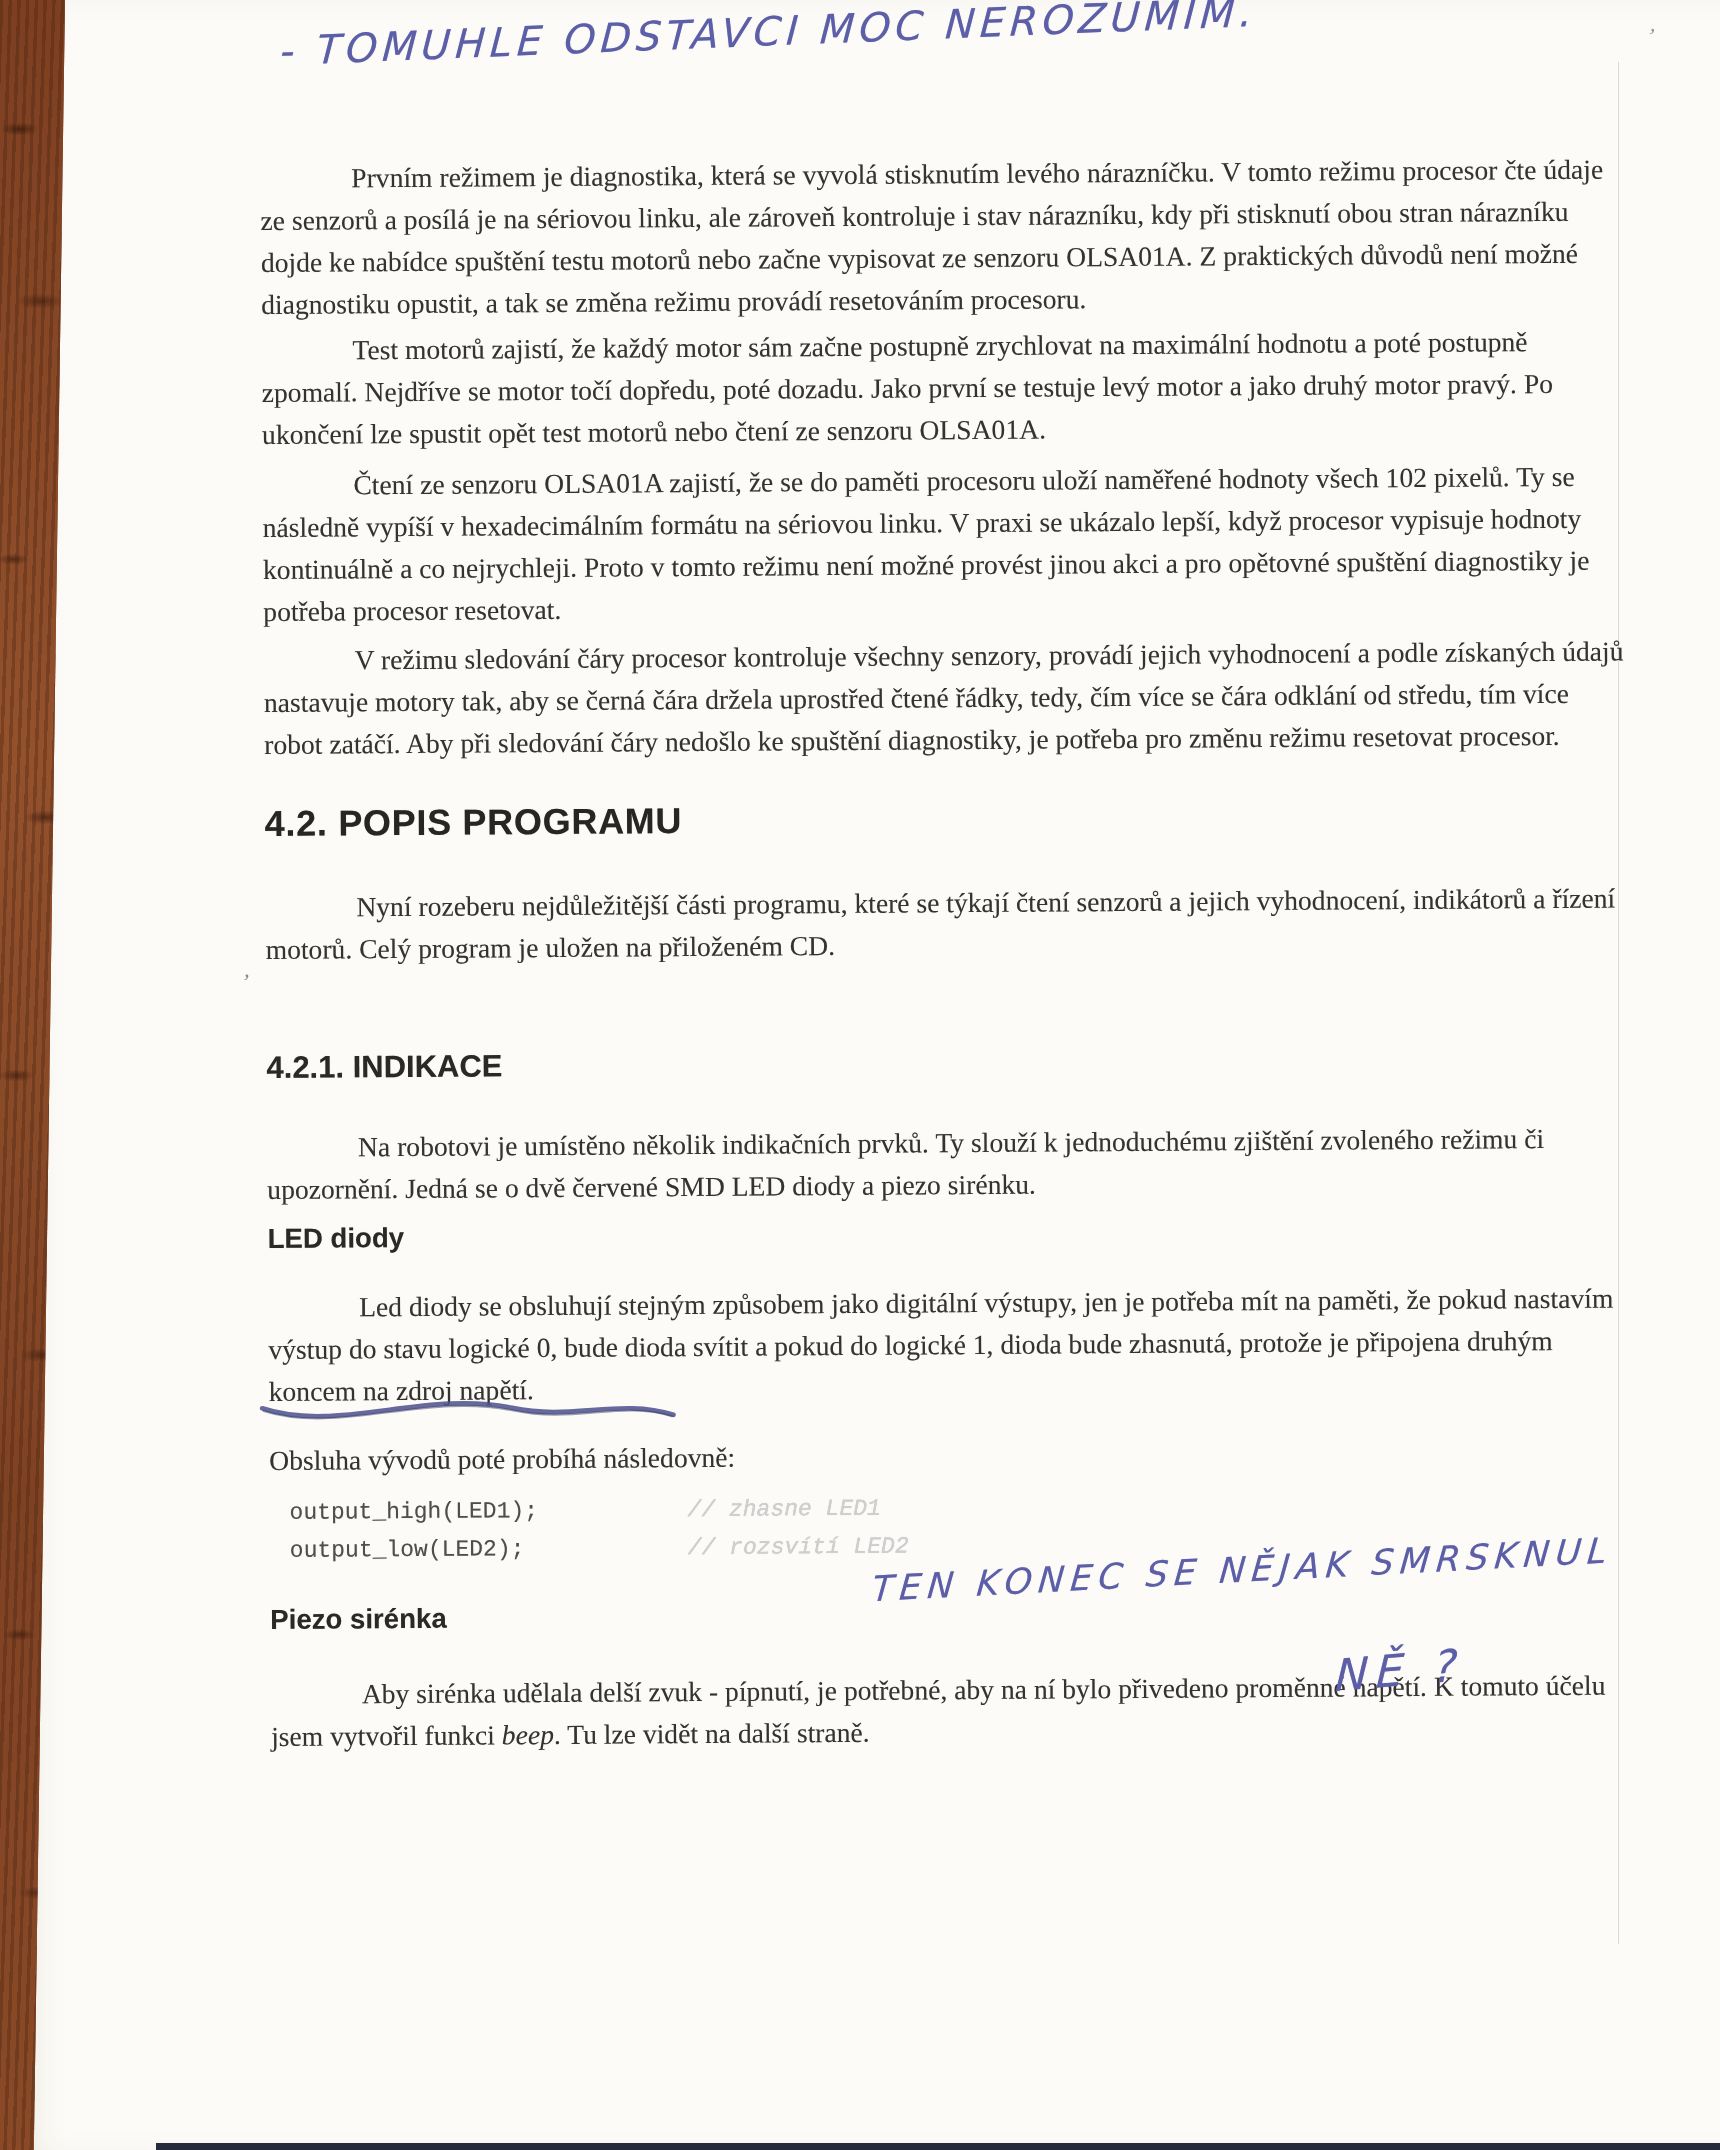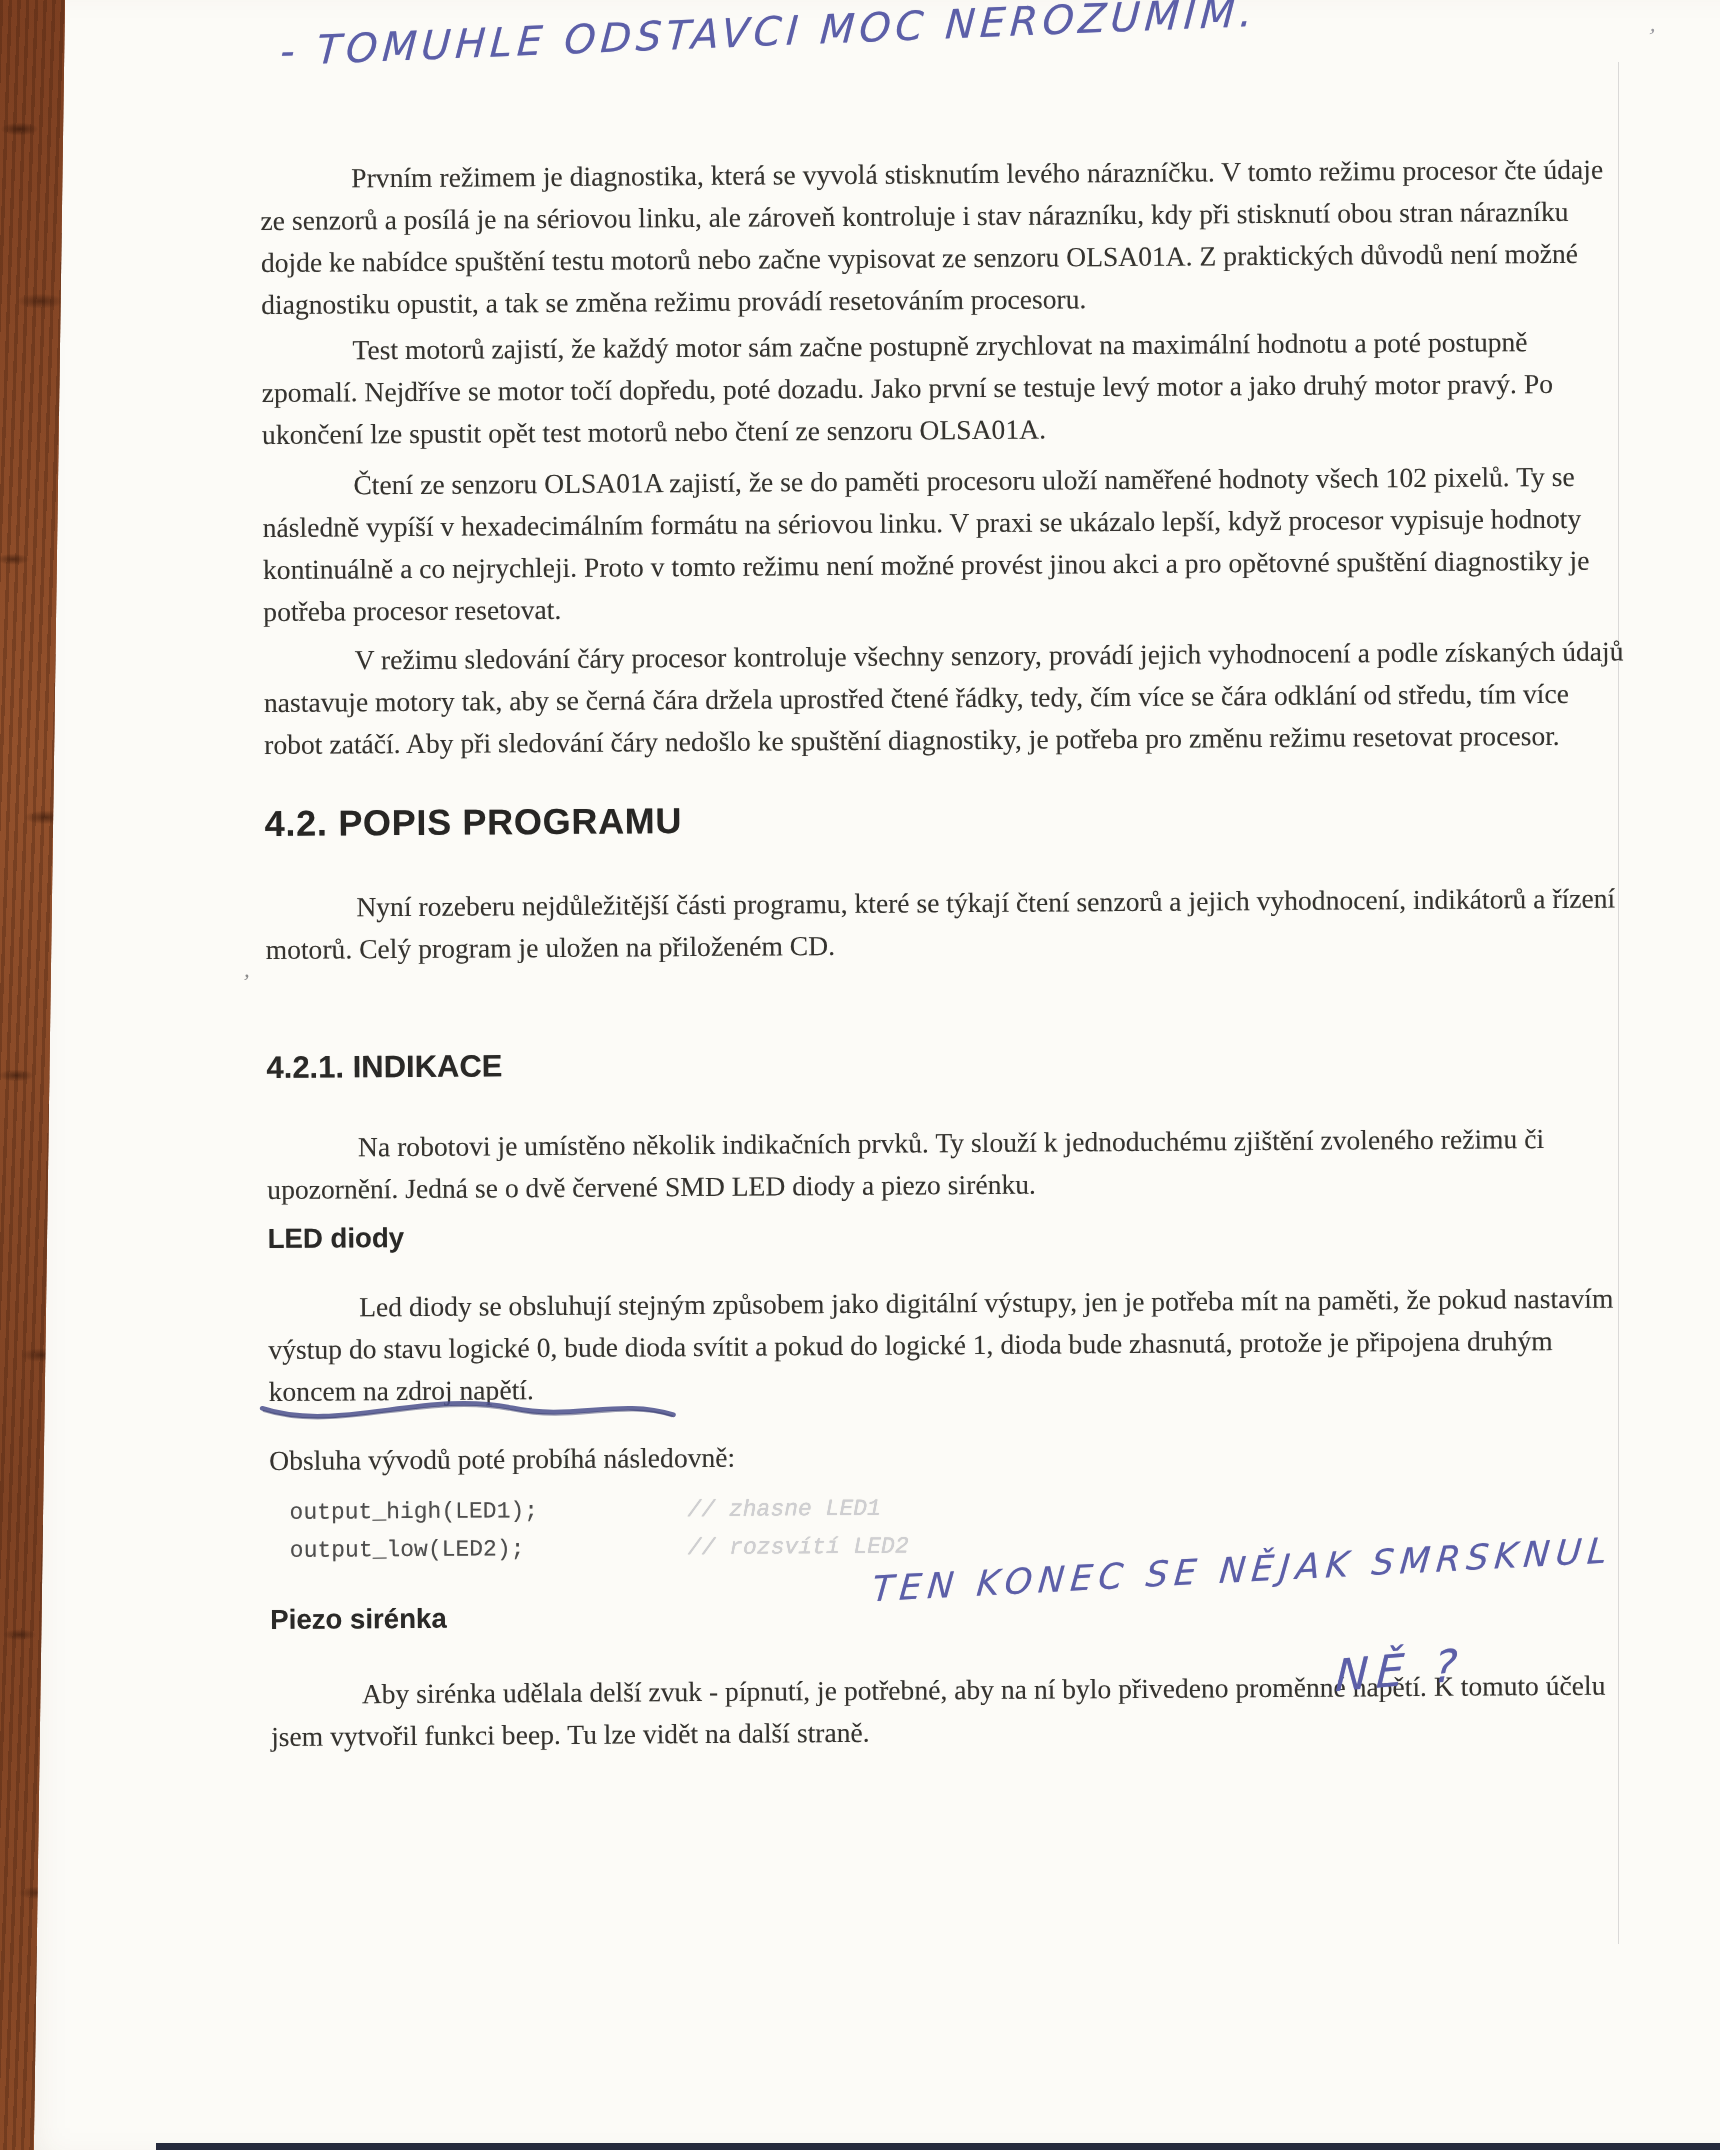--- a/index.html
+++ b/index.html
@@ -79,21 +79,21 @@
   }
   .p7{margin-top:32px !important;}
   .obsluha{margin-top:27px !important;}
   .codeblock{margin:12px 0 0 20px;font-family:"Liberation Mono","DejaVu Sans Mono",monospace;
     font-size:23px;line-height:38px;color:#4e4e4e;}
   .codeblock .row{display:flex;}
   .codeblock .code-text{min-width:398px;}
   .codeblock .code-comment{color:#cfcfd2;font-style:italic;}
   h3.piezo{margin-top:34px !important;}
   .p8{margin-top:38px !important;}
-  .italic{}
+  .italic{font-style:italic;}
 
   
   .squiggle{position:relative;white-space:nowrap;}
   .squiggle svg{position:absolute;left:-12px;bottom:-35px;pointer-events:none;}
 
   
   .hand{
     position:absolute;color:#5c5fa8;
     font-family:"DejaVu Sans",sans-serif;font-style:italic;
     text-shadow:0 0 0.7px rgba(92,95,168,.55);

